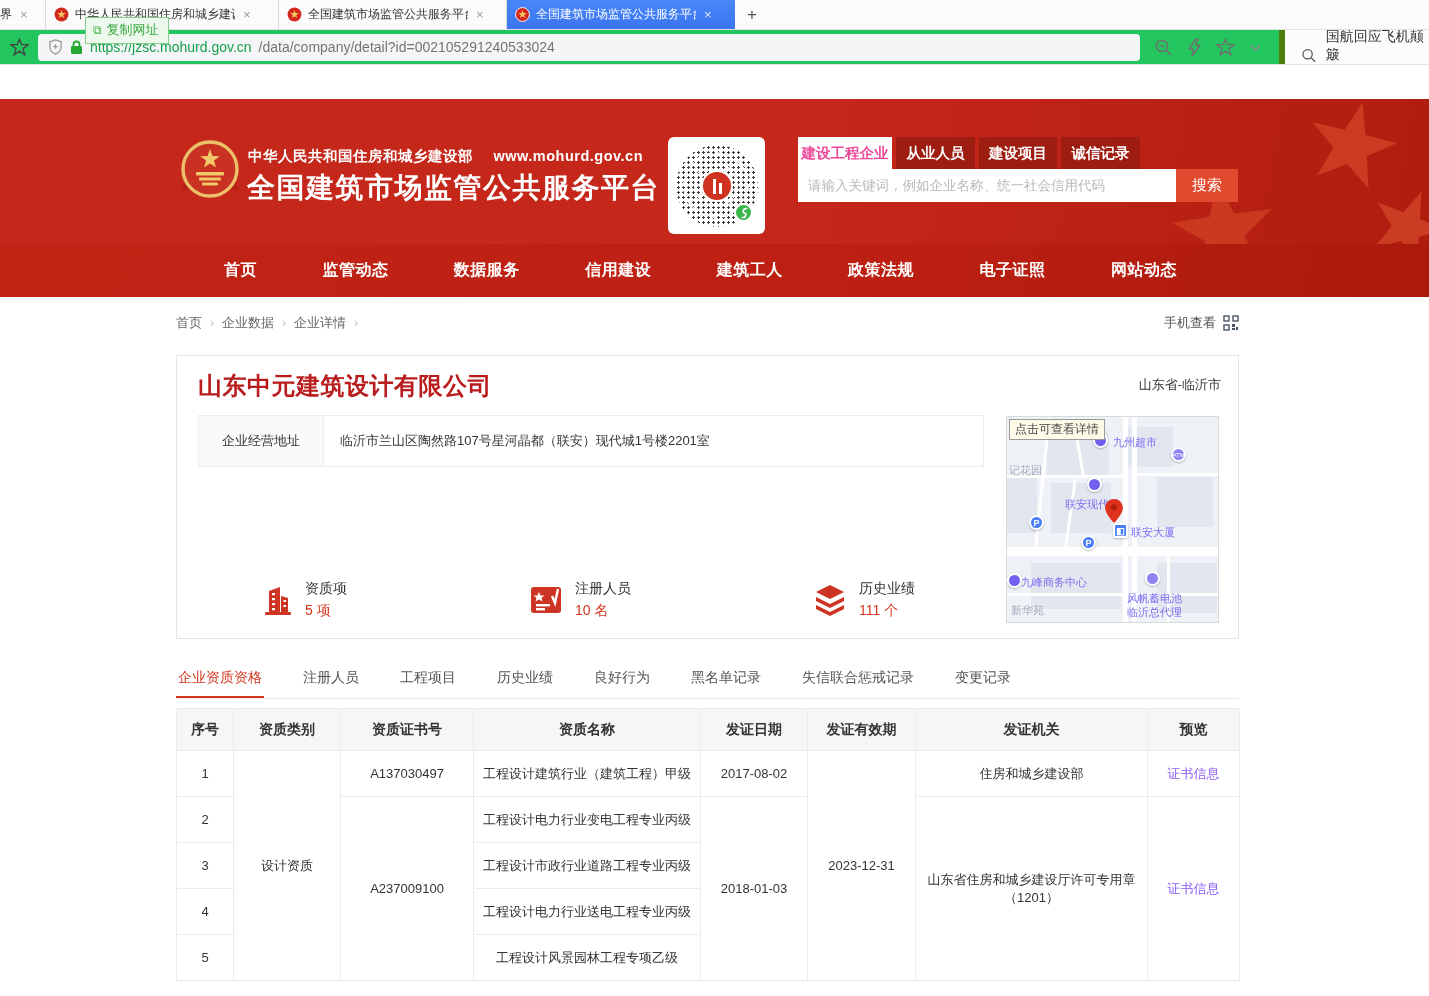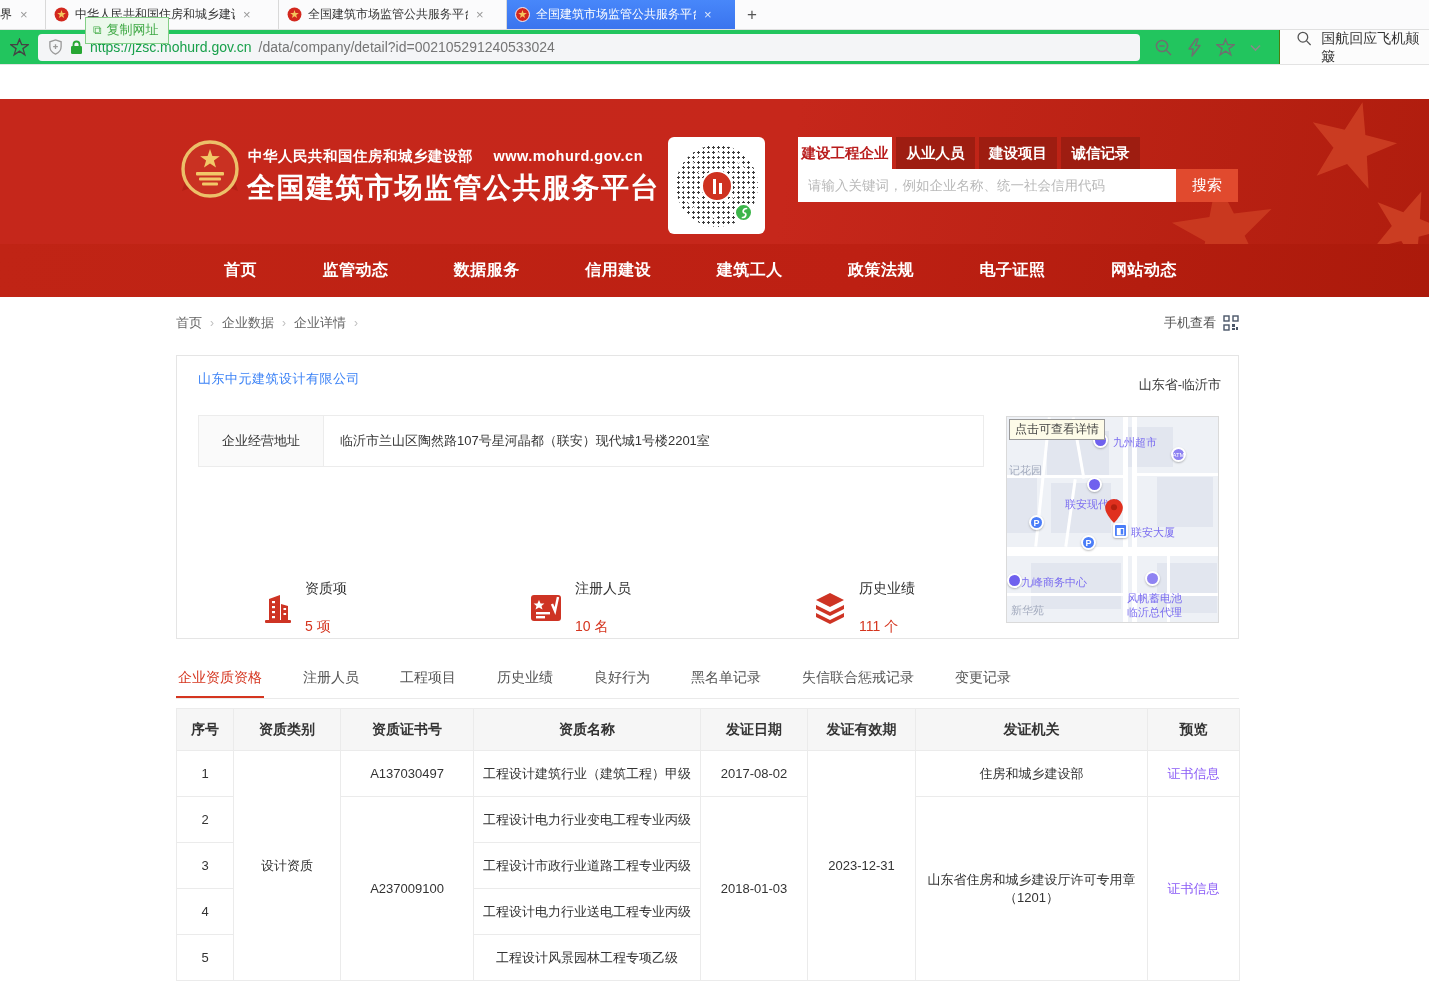--- a/index.html
+++ b/index.html
@@ -20,67 +20,67 @@
   .newtab { width:34px; display:flex; align-items:center; justify-content:center; font-size:17px; color:#555; }
   .copy-tooltip { position:absolute; left:85px; top:17px; z-index:30; background:#ecf9ec; border:1px solid #84cf87; color:#3fa945; font-size:13px; padding:3px 9px 4px 7px; display:flex; align-items:center; gap:5px; }
   .copy-tooltip .cicon { font-size:12px; color:#4cb050; }
 
   .toolbar { height:35px; border-bottom:1px solid #e3e3e3; display:flex; align-items:center; background:#22c55e; }
   .tb-star { margin:0 9px 0 10px; flex:none; }
   .urlfield { width:1102px; height:27px; background:#f4f5f7; border-radius:4px; display:flex; align-items:center; padding:0 10px; gap:7px; }
   .url-host { font-size:14px; color:#18a04b; white-space:nowrap; }
   .url-path { font-size:14px; color:#757575; white-space:nowrap; }
   .tb-icons { display:flex; align-items:center; gap:13px; margin-left:14px; }
-  .hotsearch { margin-left:16px; border-left:1px solid #4d7c0f; align-self:stretch; display:flex; align-items:flex-start; gap:9px; padding-left:16px; flex:1; font-size:14px; color:#333; background:#fcfcfc; }
+  .hotsearch { margin-left:16px; border-left:6px solid #4d7c0f; align-self:stretch; display:flex; align-items:flex-end; gap:9px; padding-left:16px; flex:1; font-size:14px; color:#333; background:#fcfcfc; }
 
   
   .gap { height:34px; background:#fff; }
   .banner { position:relative; height:145px; background:linear-gradient(100deg,#c5271b 0%,#c6271b 55%,#b01d0e 100%); overflow:hidden; }
   .banner .deco { position:absolute; opacity:.85; }
   .emblem { position:absolute; left:180px; top:40px; }
   .dept-line { position:absolute; left:248px; top:48px; color:#fff; font-size:14.5px; font-weight:bold; letter-spacing:.5px; }
   .dept-line .site { margin-left:16px;margin-top:32px; }
   .platform-title { position:absolute; left:247px; top:70px; color:#fff; font-size:28px; font-weight:bold; letter-spacing:1.5px; }
   .qrbox { position:absolute; left:668px; top:38px; width:97px; height:97px; background:#fff; border-radius:6px; display:flex; align-items:center; justify-content:center; }
   .qrdots { position:relative; width:82px; height:82px; border-radius:50%; overflow:hidden; background:radial-gradient(#3a3a3a 1.05px, transparent 1.25px) 0 0 / 5px 5px; }
   .qrring { position:absolute; border:2px dashed #fff; border-radius:50%; }
   .qrcenter { position:absolute; left:50%; top:50%; width:32px; height:32px; margin:-16px 0 0 -16px; background:#cf3220; border-radius:50%; border:2px solid #fff; }
   .qrcenter::after { content:""; position:absolute; left:10px; top:7px; width:9px; height:15px; background:linear-gradient(#fff,#fff) 0 0/3px 15px no-repeat, linear-gradient(#fff,#fff) 6px 4px/3px 11px no-repeat; }
   .qrwechat { position:absolute; right:12px; bottom:12px; width:19px; height:19px; background:#3cb54a; border:2px solid #fff; border-radius:50%; display:flex; align-items:center; justify-content:center; }
 
   .searchmod { position:absolute; left:798px; top:38px; width:440px; }
   .stabs { display:flex; gap:4px; height:32px; }
   .stab { color:#fff; background:#9e1d11; font-size:14.5px; font-weight:bold; display:flex; align-items:center; justify-content:center; }
-  .stab.t1 { width:94px; background:#fff; color:#b91c1c; }
+  .stab.t1 { width:94px; background:#fff; color:#ec4899; }
   .stab.t2 { width:79px; margin-left:0; } .stab.t3 { width:78px; } .stab.t4 { width:79px; }
   .srow { display:flex; height:33px; }
   .sinput { width:378px; height:33px; border:none; outline:none; padding:0 10px; font-size:13.5px; color:#333; background:#fff; font-family:"Liberation Sans",sans-serif; }
   .sinput::placeholder { color:#b9b9b9; }
   .sbtn { width:62px; background:#e14a2e; color:#fff; font-size:15px; border:none; font-family:"Liberation Sans",sans-serif; }
 
   .nav { height:53px; background:linear-gradient(100deg,#c02415,#bd2013 60%,#ab1a0b); display:flex; align-items:center; justify-content:space-between; padding:0 252px 0 224px; }
   .nav a { color:#fff; font-size:16px; font-weight:600; text-decoration:none; letter-spacing:.5px; }
 
   
   .container { width:1063px; margin-left:176px; }
   .breadcrumb { margin-top:14px; height:24px; display:flex; align-items:center; font-size:13px; color:#666; }
   .crumb { color:#666; }
   .crumb-sep { color:#c0c0c0; margin:0 8px; font-size:12px; }
   .bc-right { margin-left:auto; display:flex; align-items:center; gap:7px; color:#555; }
 
   .card { position:relative; margin-top:20px; height:284px; border:1px solid #e5e5e5; background:#fff; }
-  .cname { position:absolute; left:21px; top:14px; font-size:13px; font-weight:normal; color:#3b82f6; letter-spacing:.5px; }
+  .cname { position:absolute; left:21px; top:14px; font-size:24px; font-weight:bold; color:#b91c1c; letter-spacing:.5px; }
   .cregion { position:absolute; right:17px; top:20px; font-size:13px; color:#333; }
   .infotable { position:absolute; left:21px; top:59px; border-collapse:collapse; table-layout:fixed; width:785px; }
   .infotable th, .infotable td { border:1px solid #ececec; height:51px; font-size:13px; font-weight:normal; color:#333; }
   .infotable th { background:#fafafa; text-align:center; padding:0 6px; }
   .infotable td { padding:0 16px; text-align:left; }
   .stats { position:absolute; left:21px; top:224px; width:785px; display:flex; justify-content:space-between; padding:0 68px 0 62px; }
   .stat { display:flex; align-items:center; gap:11px; }
-  .stat .txt { display:flex; flex-direction:column; gap:20px; font-size:14px; color:#333; }
+  .stat .txt { display:flex; flex-direction:column; gap:4px; font-size:14px; color:#333; }
   .stat .val { color:#d5351f; }
 
   
   .map { position:absolute; right:19px; top:60px; width:213px; height:207px; background:#eef1f6; border:1px solid #dadada; overflow:hidden; font-size:11px; }
   .blk { position:absolute; background:#e2e6ef; }
   .road { position:absolute; background:#fff; }
   .map-tip { position:absolute; left:2px; top:2px; z-index:9; background:#fdfbe8; border:1px solid #9a9a9a; color:#444; font-size:12px; padding:1px 5px; }
   .mlabel { position:absolute; color:#7a6cf0; white-space:nowrap; z-index:5; }
   .mlabel.gray { color:#a3abbe; }
   .mpin { position:absolute; width:15px; height:15px; background:#6f61ee; border-radius:50%; border:2px solid #fff; box-shadow:0 1px 2px rgba(0,0,0,.25); z-index:4; }

